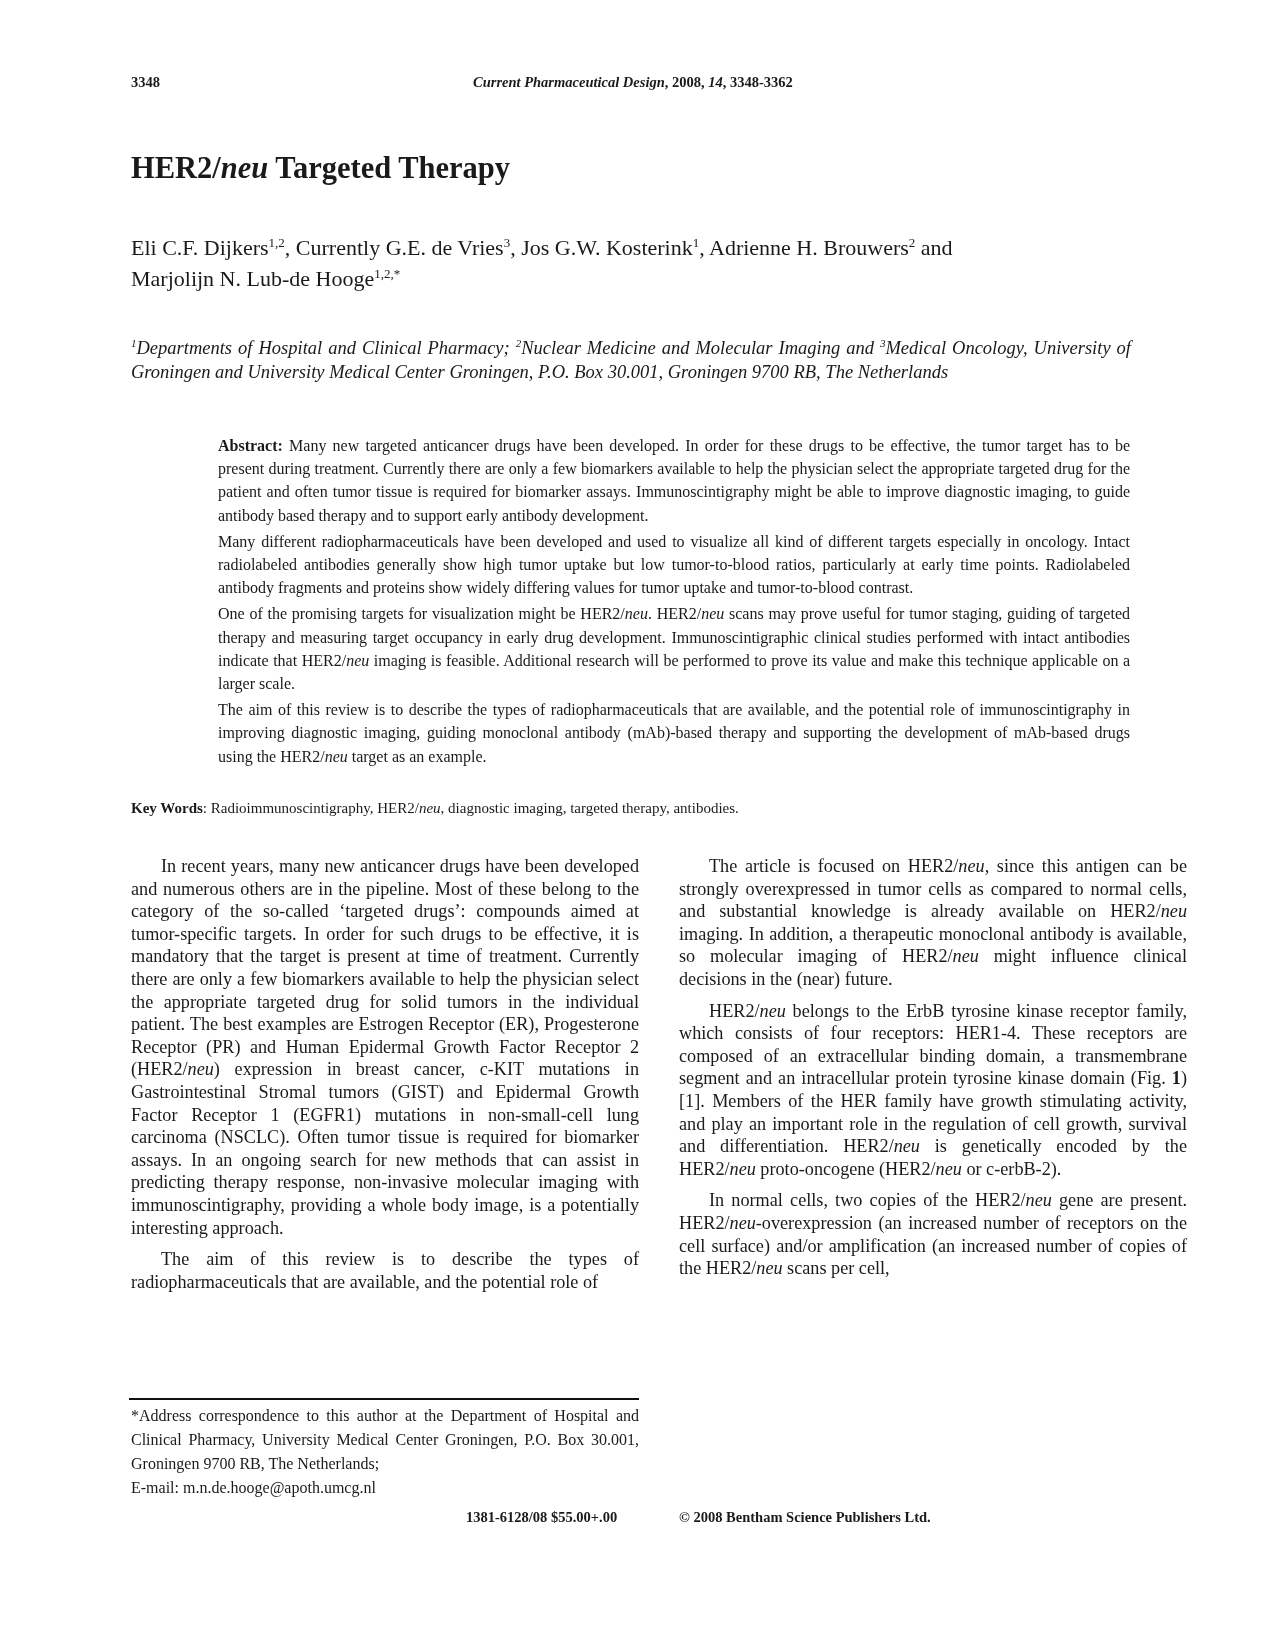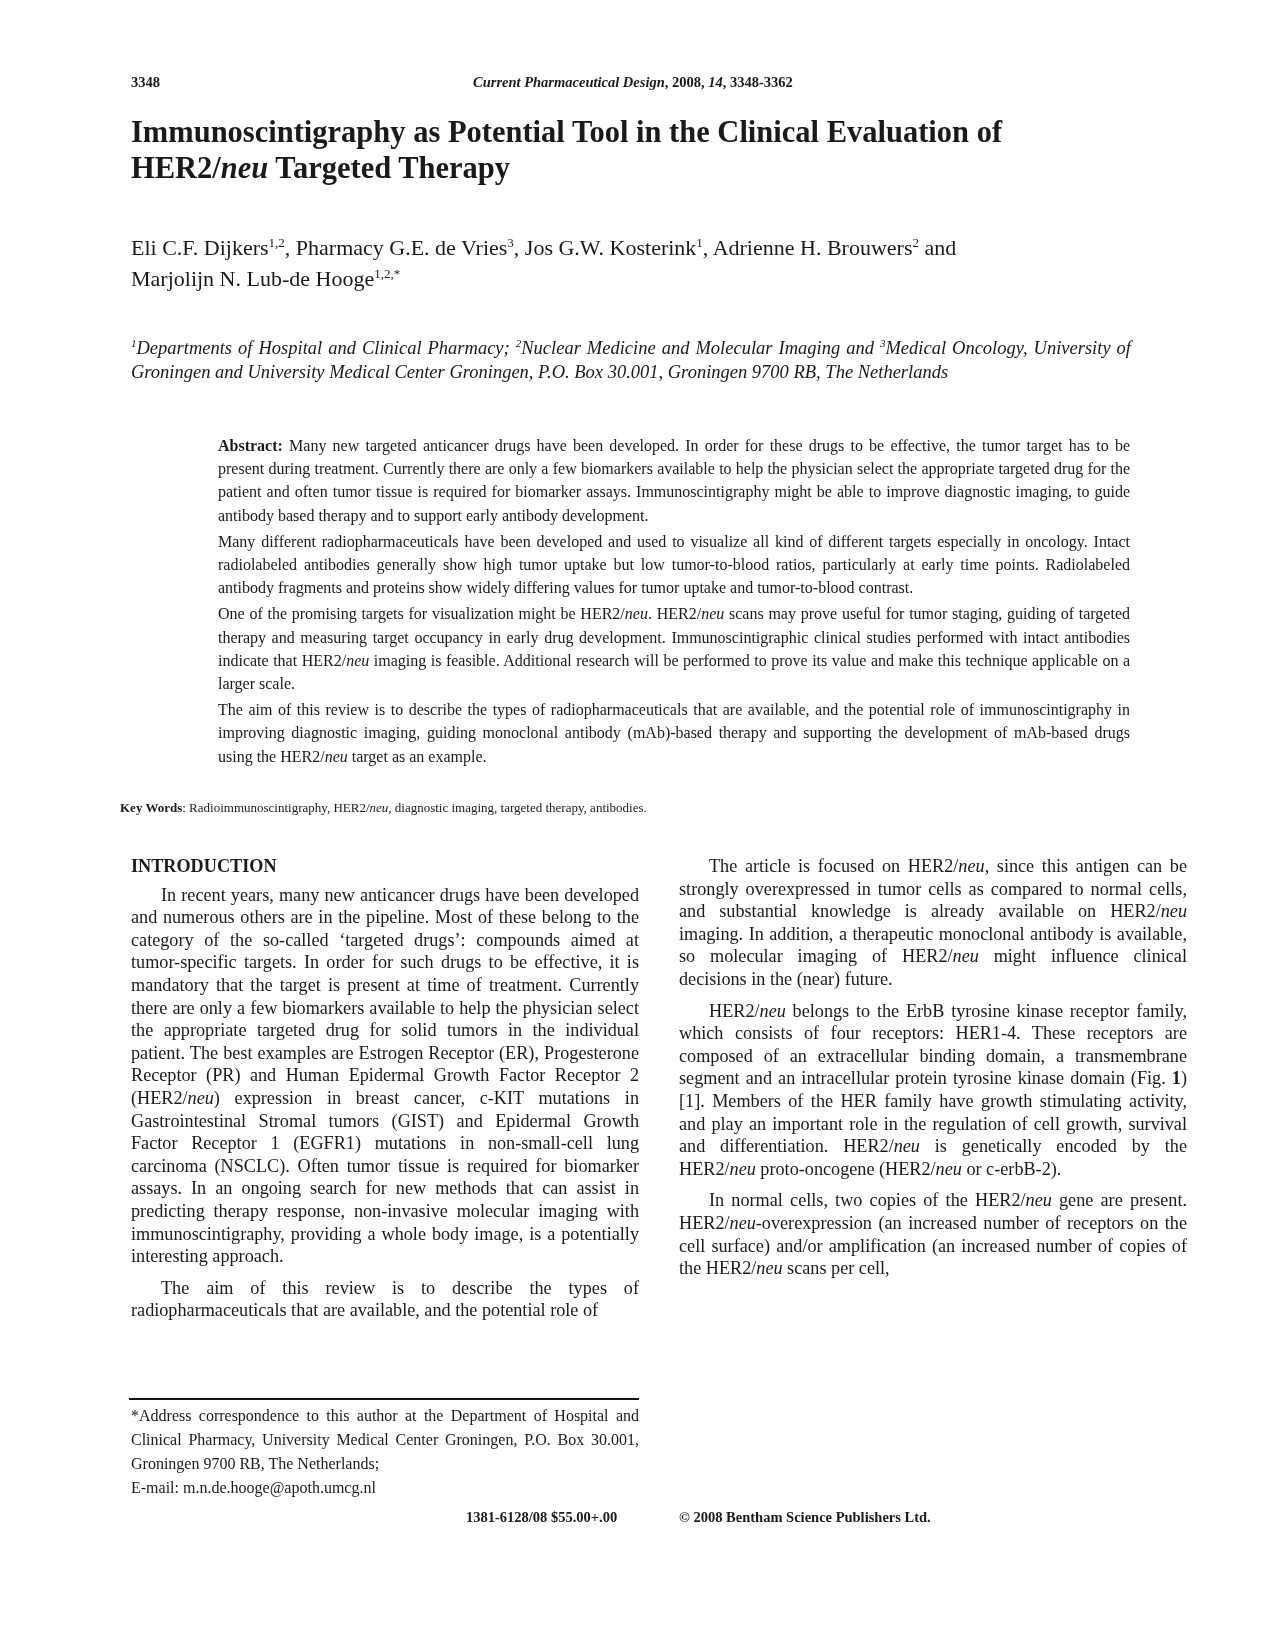--- a/index.html
+++ b/index.html
@@ -18,21 +18,21 @@
   .authors sup { font-size: 13px; vertical-align: super; line-height: 0; }
 
   .affiliations { position: absolute; top: 336px; left: 131px; width: 1000px; font-size: 18.5px; font-style: italic; line-height: 24px; text-align: justify; }
   .affiliations sup { font-size: 11px; vertical-align: super; line-height: 0; }
 
   .abstract { position: absolute; top: 434px; left: 218px; width: 912px; font-size: 16px; line-height: 23.2px; text-align: justify; }
   .abstract p { margin-bottom: 3px; }
   .abstract b { font-weight: bold; }
   .abstract i { font-style: italic; }
 
-  .keywords { position: absolute; top: 796px; left: 120px; width: 1000px; font-size: 13px; line-height: 24px; }
+  .keywords { position: absolute; top: 796px; left: 131px; width: 1000px; font-size: 15px; line-height: 24px; }
   .keywords b { font-weight: bold; }
   .keywords i { font-style: italic; }
 
   .col { position: absolute; width: 508px; font-size: 18.2px; line-height: 22.6px; text-align: justify; }
   .col-left { top: 855px; left: 131px; }
   .col-right { top: 855px; left: 679px; }
   .col h2 { font-size: 18.2px; font-weight: bold; line-height: 22.6px; margin-bottom: 6px; text-align: justify; }
   .col p { text-indent: 30px; margin-bottom: 9px; }
   .col p.noindent { text-indent: 0; }
   .col i { font-style: italic; }
@@ -48,27 +48,27 @@
 </style>
 </head>
 <body>
 
 <div class="running-header">
   <span class="page-num">3348</span>
   <span class="journal-ref"><i>Current Pharmaceutical Design</i><span>, 2008, </span><i>14</i><span>, 3348-3362</span></span>
 </div>
 
 <h1 class="title">
-  <span>Immunoscintigraphy as Potential Tool in the Clinical Evaluation of</span><br>
+  <br>
   <span>HER2/</span><i>neu</i><span> Targeted Therapy</span>
 </h1>
 
 <div class="authors">
   <span><span>Eli C.F. Dijkers</span><sup>1,2</sup><span>, </span></span>
-  <span><span>Pharmacy G.E. de Vries</span><sup>3</sup><span>, </span></span>
+  <span><span>Currently G.E. de Vries</span><sup>3</sup><span>, </span></span>
   <span><span>Jos G.W. Kosterink</span><sup>1</sup><span>, </span></span>
   <span><span>Adrienne H. Brouwers</span><sup>2</sup><span> and</span></span><br>
   <span><span>Marjolijn N. Lub-de Hooge</span><sup>1,2,*</sup></span>
 </div>
 
 <div class="affiliations">
   <sup>1</sup><span>Departments of Hospital and Clinical Pharmacy; </span><sup>2</sup><span>Nuclear Medicine and Molecular Imaging and </span><sup>3</sup><span>Medical Oncology, University of Groningen and University Medical Center Groningen, P.O. Box 30.001, Groningen 9700 RB, The Netherlands</span>
 </div>
 
 <div class="abstract">
@@ -76,21 +76,20 @@
   <p>Many different radiopharmaceuticals have been developed and used to visualize all kind of different targets especially in oncology. Intact radiolabeled antibodies generally show high tumor uptake but low tumor-to-blood ratios, particularly at early time points. Radiolabeled antibody fragments and proteins show widely differing values for tumor uptake and tumor-to-blood contrast.</p>
   <p><span>One of the promising targets for visualization might be HER2/</span><i>neu</i><span>. HER2/</span><i>neu</i><span> scans may prove useful for tumor staging, guiding of targeted therapy and measuring target occupancy in early drug development. Immunoscintigraphic clinical studies performed with intact antibodies indicate that HER2/</span><i>neu</i><span> imaging is feasible. Additional research will be performed to prove its value and make this technique applicable on a larger scale.</span></p>
   <p><span>The aim of this review is to describe the types of radiopharmaceuticals that are available, and the potential role of immunoscintigraphy in improving diagnostic imaging, guiding monoclonal antibody (mAb)-based therapy and supporting the development of mAb-based drugs using the HER2/</span><i>neu</i><span> target as an example.</span></p>
 </div>
 
 <div class="keywords">
   <b>Key Words</b><span>: Radioimmunoscintigraphy, HER2/</span><i>neu</i><span>, diagnostic imaging, targeted therapy, antibodies.</span>
 </div>
 
 <div class="col col-left">
-  <h2>INTRODUCTION</h2>
   <p><span>In recent years, many new anticancer drugs have been developed and numerous others are in the pipeline. Most of these belong to the category of the so-called ‘targeted drugs’: compounds aimed at tumor-specific targets. In order for such drugs to be effective, it is mandatory that the target is present at time of treatment. Currently there are only a few biomarkers available to help the physician select the appropriate targeted drug for solid tumors in the individual patient. The best examples are Estrogen Receptor (ER), Progesterone Receptor (PR) and Human Epidermal Growth Factor Receptor 2 (HER2/</span><i>neu</i><span>) expression in breast cancer, c-KIT mutations in Gastrointestinal Stromal tumors (GIST) and Epidermal Growth Factor Receptor 1 (EGFR1) mutations in non-small-cell lung carcinoma (NSCLC). Often tumor tissue is required for biomarker assays. In an ongoing search for new methods that can assist in predicting therapy response, non-invasive molecular imaging with immunoscintigraphy, providing a whole body image, is a potentially interesting approach.</span></p>
   <p>The aim of this review is to describe the types of radiopharmaceuticals that are available, and the potential role of</p>
 </div>
 
 <div class="col col-right">
   <p><span>The article is focused on HER2/</span><i>neu</i><span>, since this antigen can be strongly overexpressed in tumor cells as compared to normal cells, and substantial knowledge is already available on HER2/</span><i>neu</i><span> imaging. In addition, a therapeutic monoclonal antibody is available, so molecular imaging of HER2/</span><i>neu</i><span> might influence clinical decisions in the (near) future.</span></p>
   <p><span>HER2/</span><i>neu</i><span> belongs to the ErbB tyrosine kinase receptor family, which consists of four receptors: HER1-4. These receptors are composed of an extracellular binding domain, a transmembrane segment and an intracellular protein tyrosine kinase domain (Fig. </span><b>1</b><span>) [1]. Members of the HER family have growth stimulating activity, and play an important role in the regulation of cell growth, survival and differentiation. HER2/</span><i>neu</i><span> is genetically encoded by the HER2/</span><i>neu</i><span> proto-oncogene (HER2/</span><i>neu</i><span> or c-erbB-2).</span></p>
   <p><span>In normal cells, two copies of the HER2/</span><i>neu</i><span> gene are present. HER2/</span><i>neu</i><span>-overexpression (an increased number of receptors on the cell surface) and/or amplification (an increased number of copies of the HER2/</span><i>neu</i><span> scans per cell,</span></p>
 </div>
 

